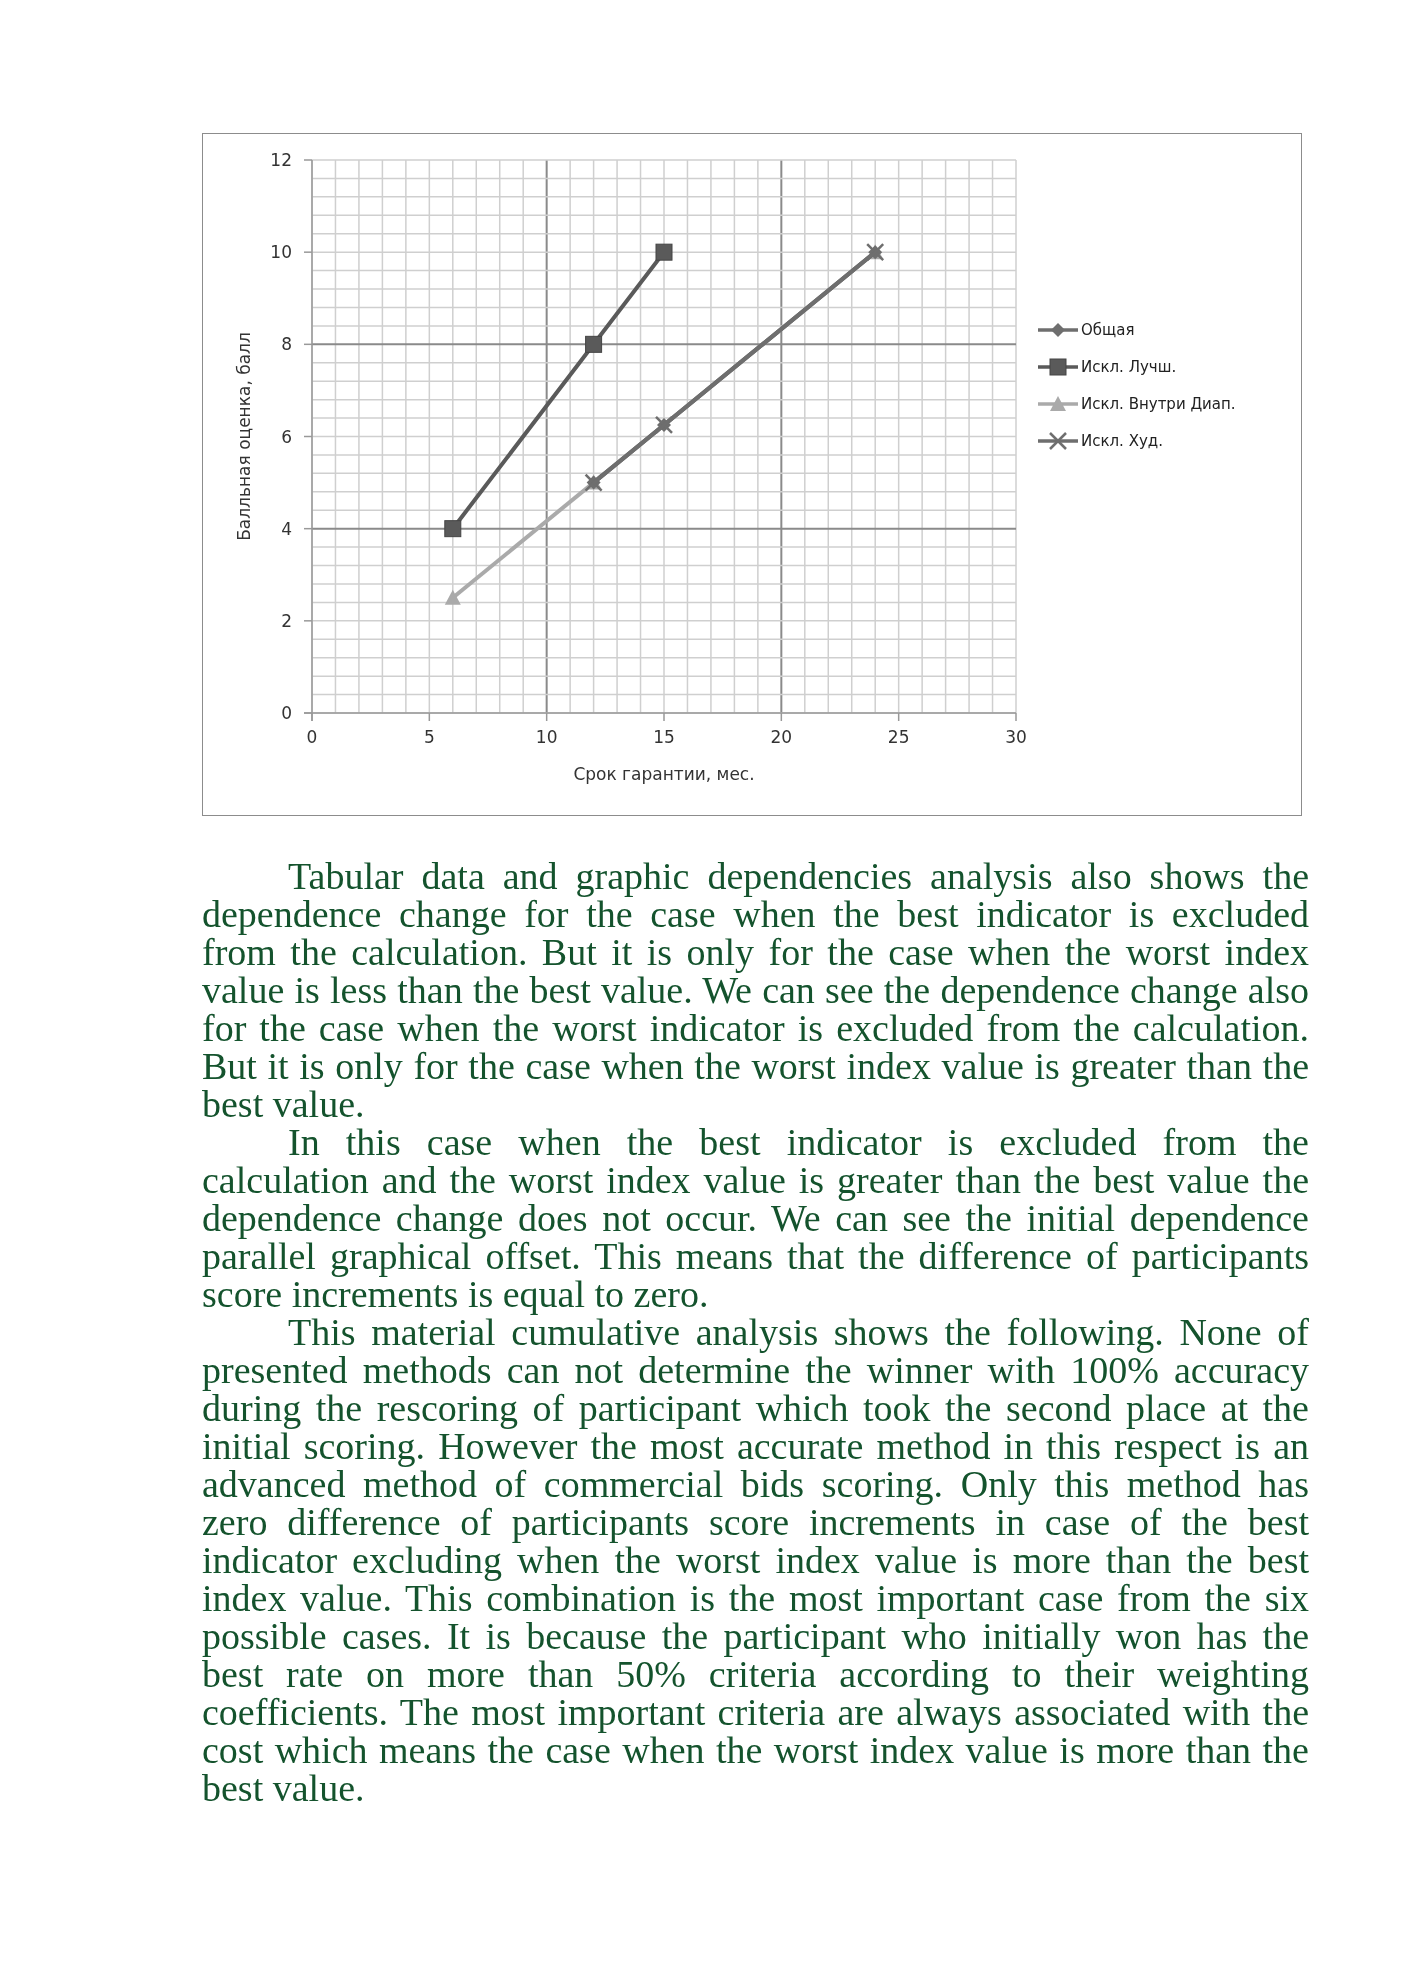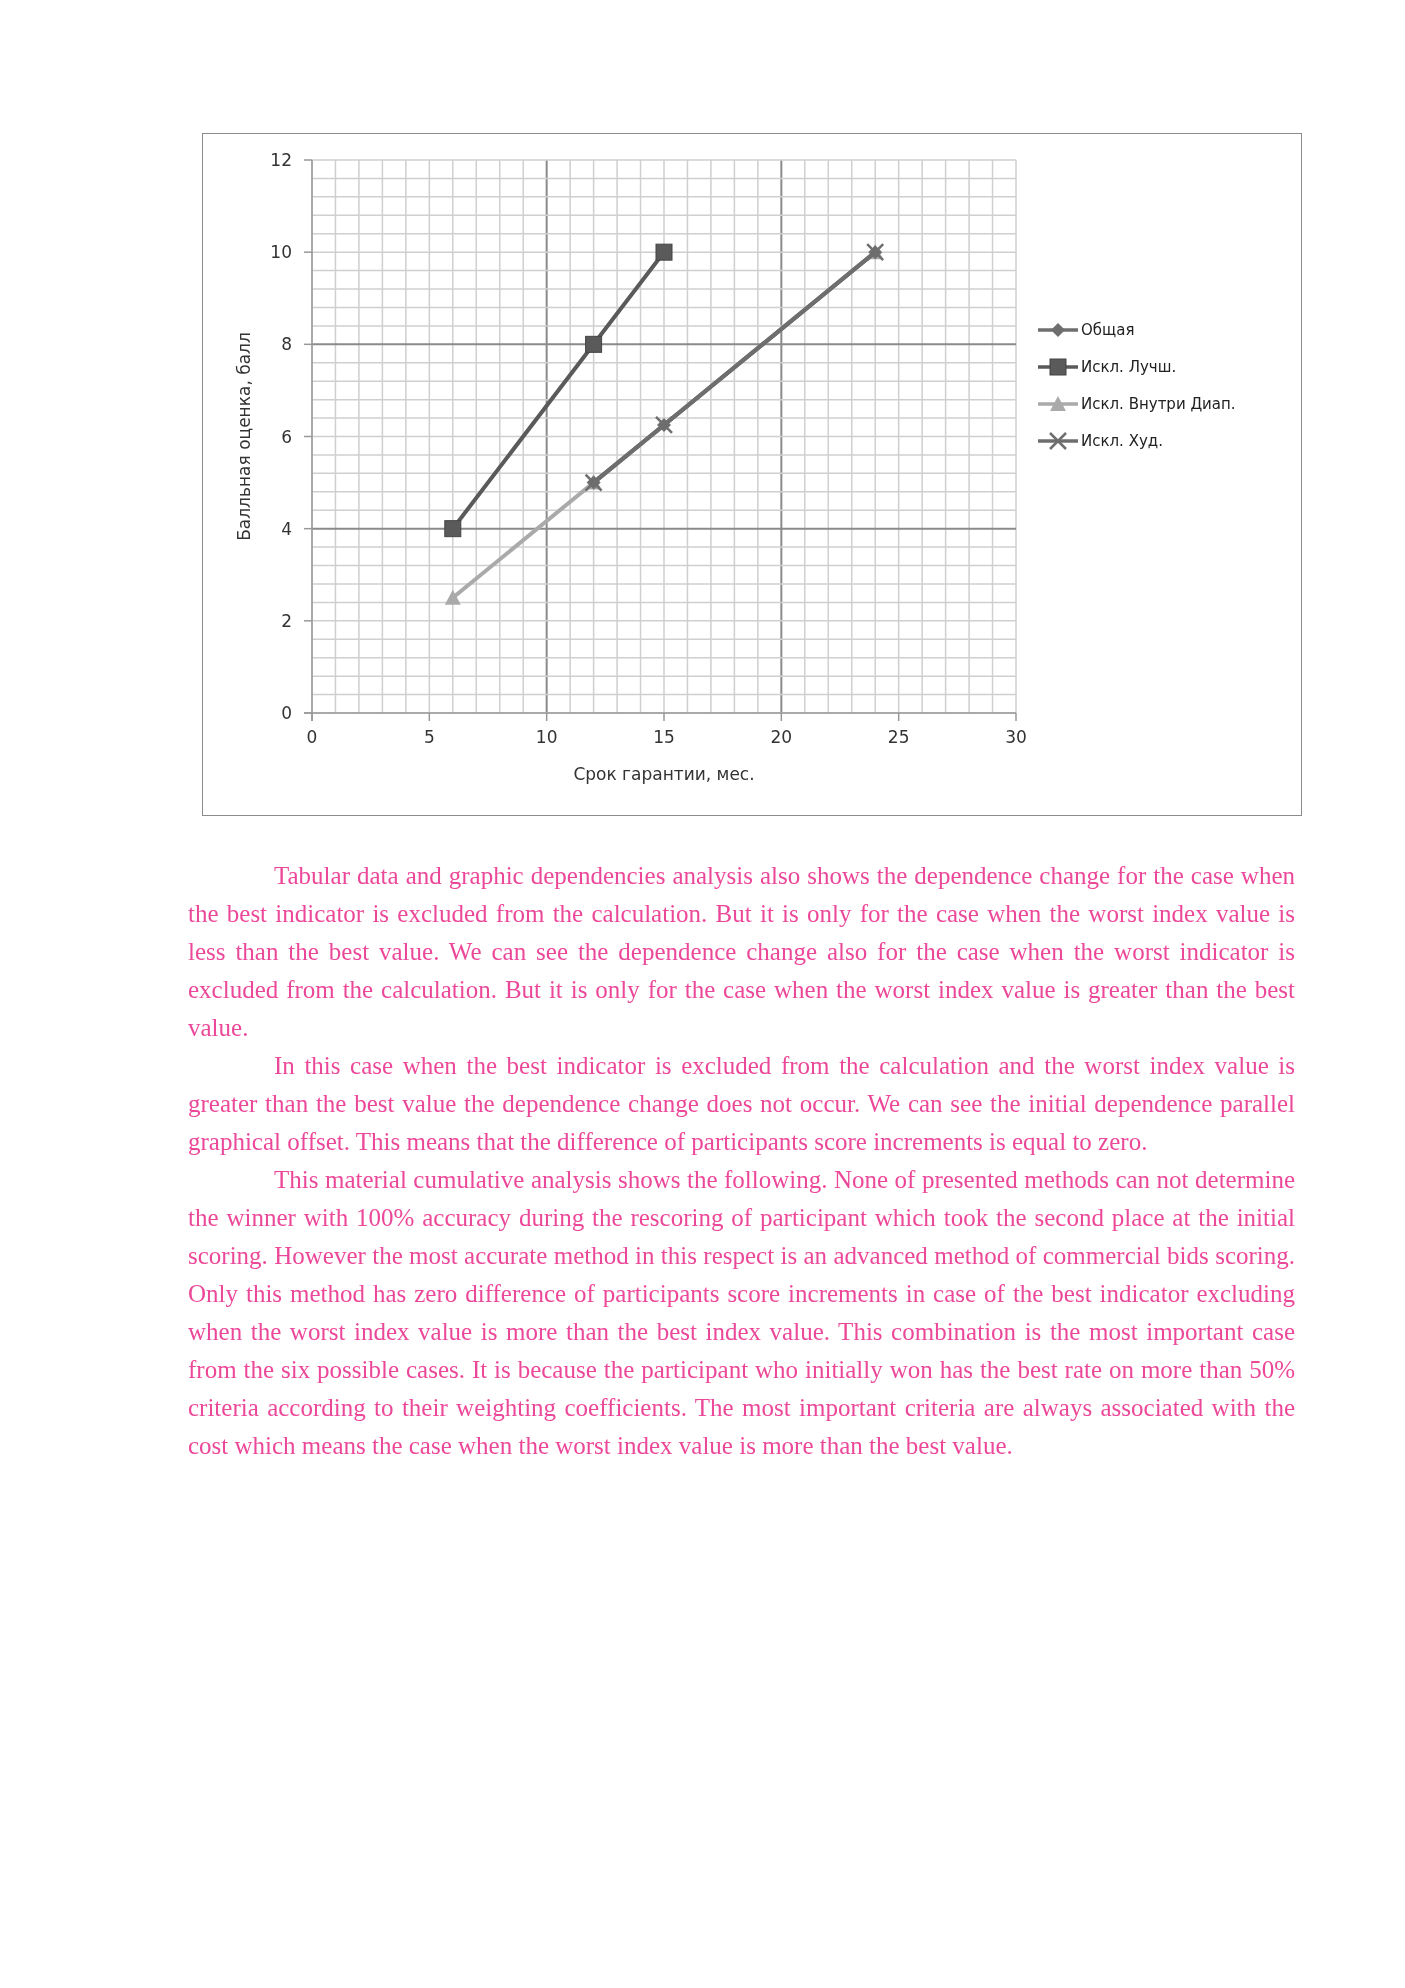--- a/index.html
+++ b/index.html
@@ -6,23 +6,23 @@
   body { width: 1405px; height: 1988px; position: relative; overflow: hidden; }
   .chart-frame {
     position: absolute; left: 202px; top: 133px; width: 1100px; height: 683px;
     border: 1.5px solid #8c8c8c; box-sizing: border-box; background: #fff;
   }
   .chart-svg { position: absolute; left: 0; top: 0; }
   .tick-label { font-family: "DejaVu Sans", sans-serif; font-size: 17px; fill: #333; }
   .axis-title { font-family: "DejaVu Sans", sans-serif; font-size: 17px; fill: #333; }
   .legend-label { font-family: "DejaVu Sans", sans-serif; font-size: 15px; fill: #222; }
   .body-text {
-    position: absolute; left: 188px; top: 857px; width: 1107px;
-    font-family: "Liberation Serif", serif; font-size: 25px; line-height: 38px;
-    color: #ec4899; text-align: justify;
+    position: absolute; left: 202px; top: 857px; width: 1107px;
+    font-family: "Liberation Serif", serif; font-size: 38px; line-height: 38px;
+    color: #14532d; text-align: justify;
   }
   .body-text p { margin: 0; text-indent: 86px; }
 </style>
 </head>
 <body>
 
 <div class="chart-frame">
   <svg class="chart-svg" id="chart-svg" width="1100" height="683">
     <g id="grid">
         <line x1="109" x2="109" y1="26" y2="579" stroke="#cfcfcf" stroke-width="1.5"></line>

